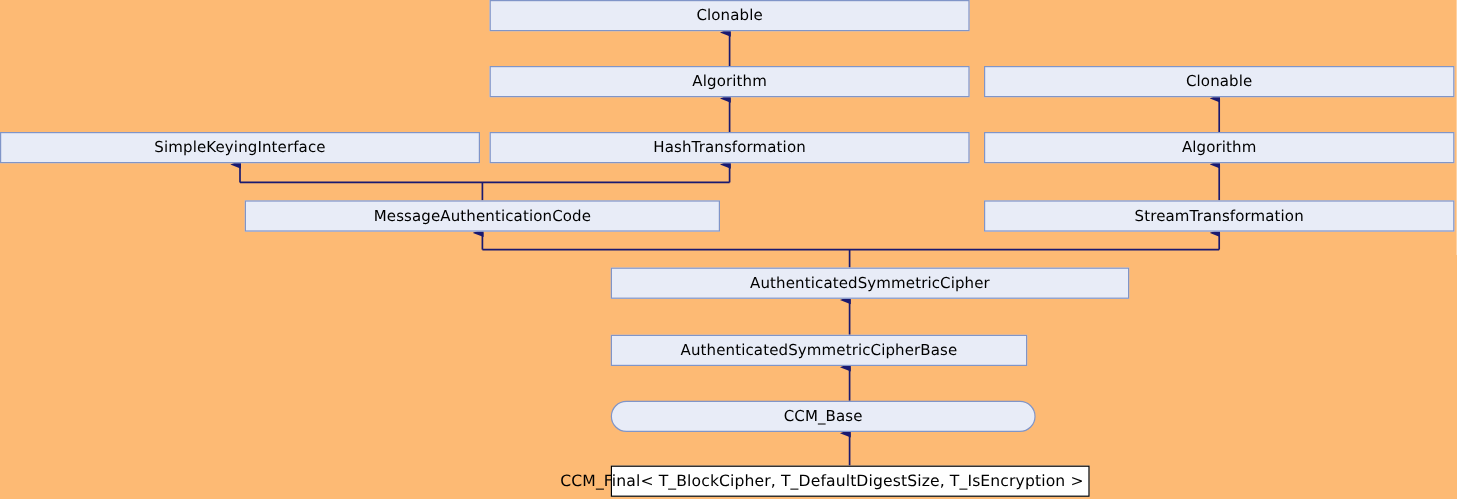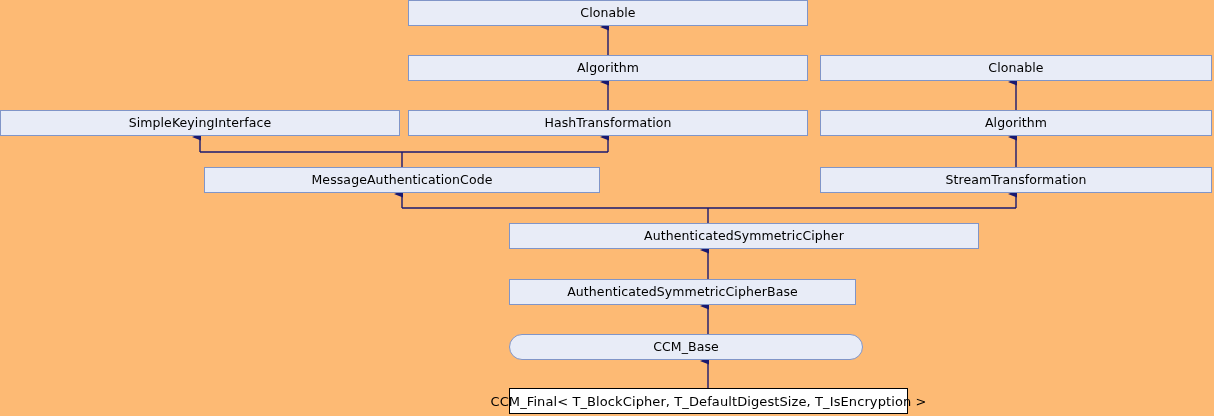--- a/index.html
+++ b/index.html
@@ -34,20 +34,21 @@
     font-size: 12.5px;
     color: #000000;
     white-space: nowrap;
     line-height: 1;
     letter-spacing: 0.1px;
   }
   .node.current {
     background: #ffffff;
     border: 1px solid #000000;
     font-size: 13px;
+    justify-content: flex-end;
   }
   .node-label {
     display: block;
     padding: 0 4px;
   }
 </style>
 </head>
 <body>
 
 <div id="diagram">
@@ -109,21 +110,21 @@
   </div>
 
   <div class="node" style="left:204px; top:167px; width:396px; height:26px;">
     <span class="node-label">MessageAuthenticationCode</span>
   </div>
 
   <div class="node" style="left:820px; top:167px; width:392px; height:26px;">
     <span class="node-label">StreamTransformation</span>
   </div>
 
-  <div class="node" style="left:509px; top:223px; width:470px; height:26px;">
+  <div class="node" style="left:509px; top:223px; width:432px; height:26px;">
     <span class="node-label">AuthenticatedSymmetricCipher</span>
   </div>
 
   <div class="node" style="left:509px; top:279px; width:347px; height:26px;">
     <span class="node-label">AuthenticatedSymmetricCipherBase</span>
   </div>
 
   <div class="node" style="left:509px; top:334px; width:354px; height:26px;border-radius:13px;">
     <span class="node-label">CCM_Base</span>
   </div>

